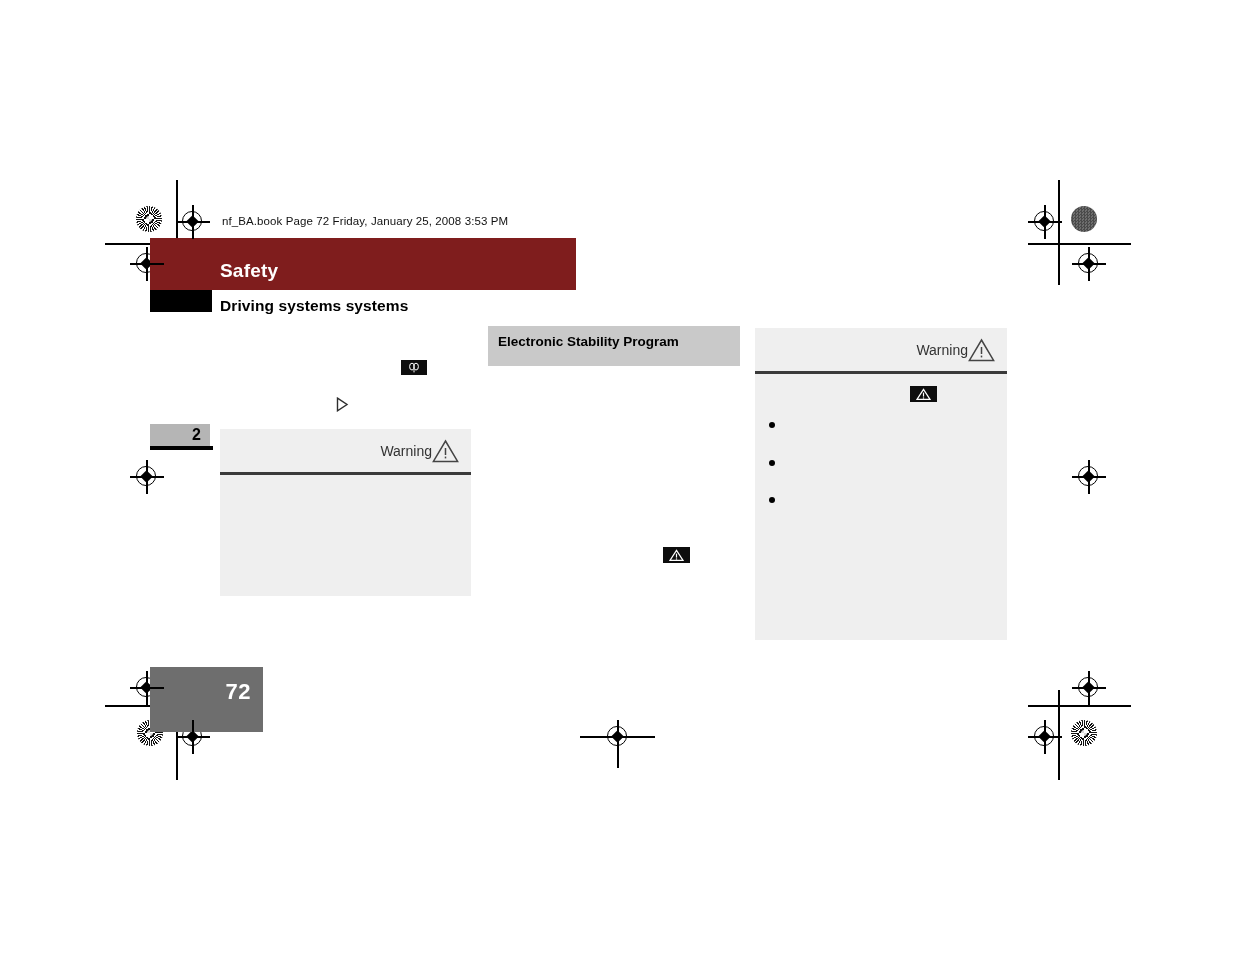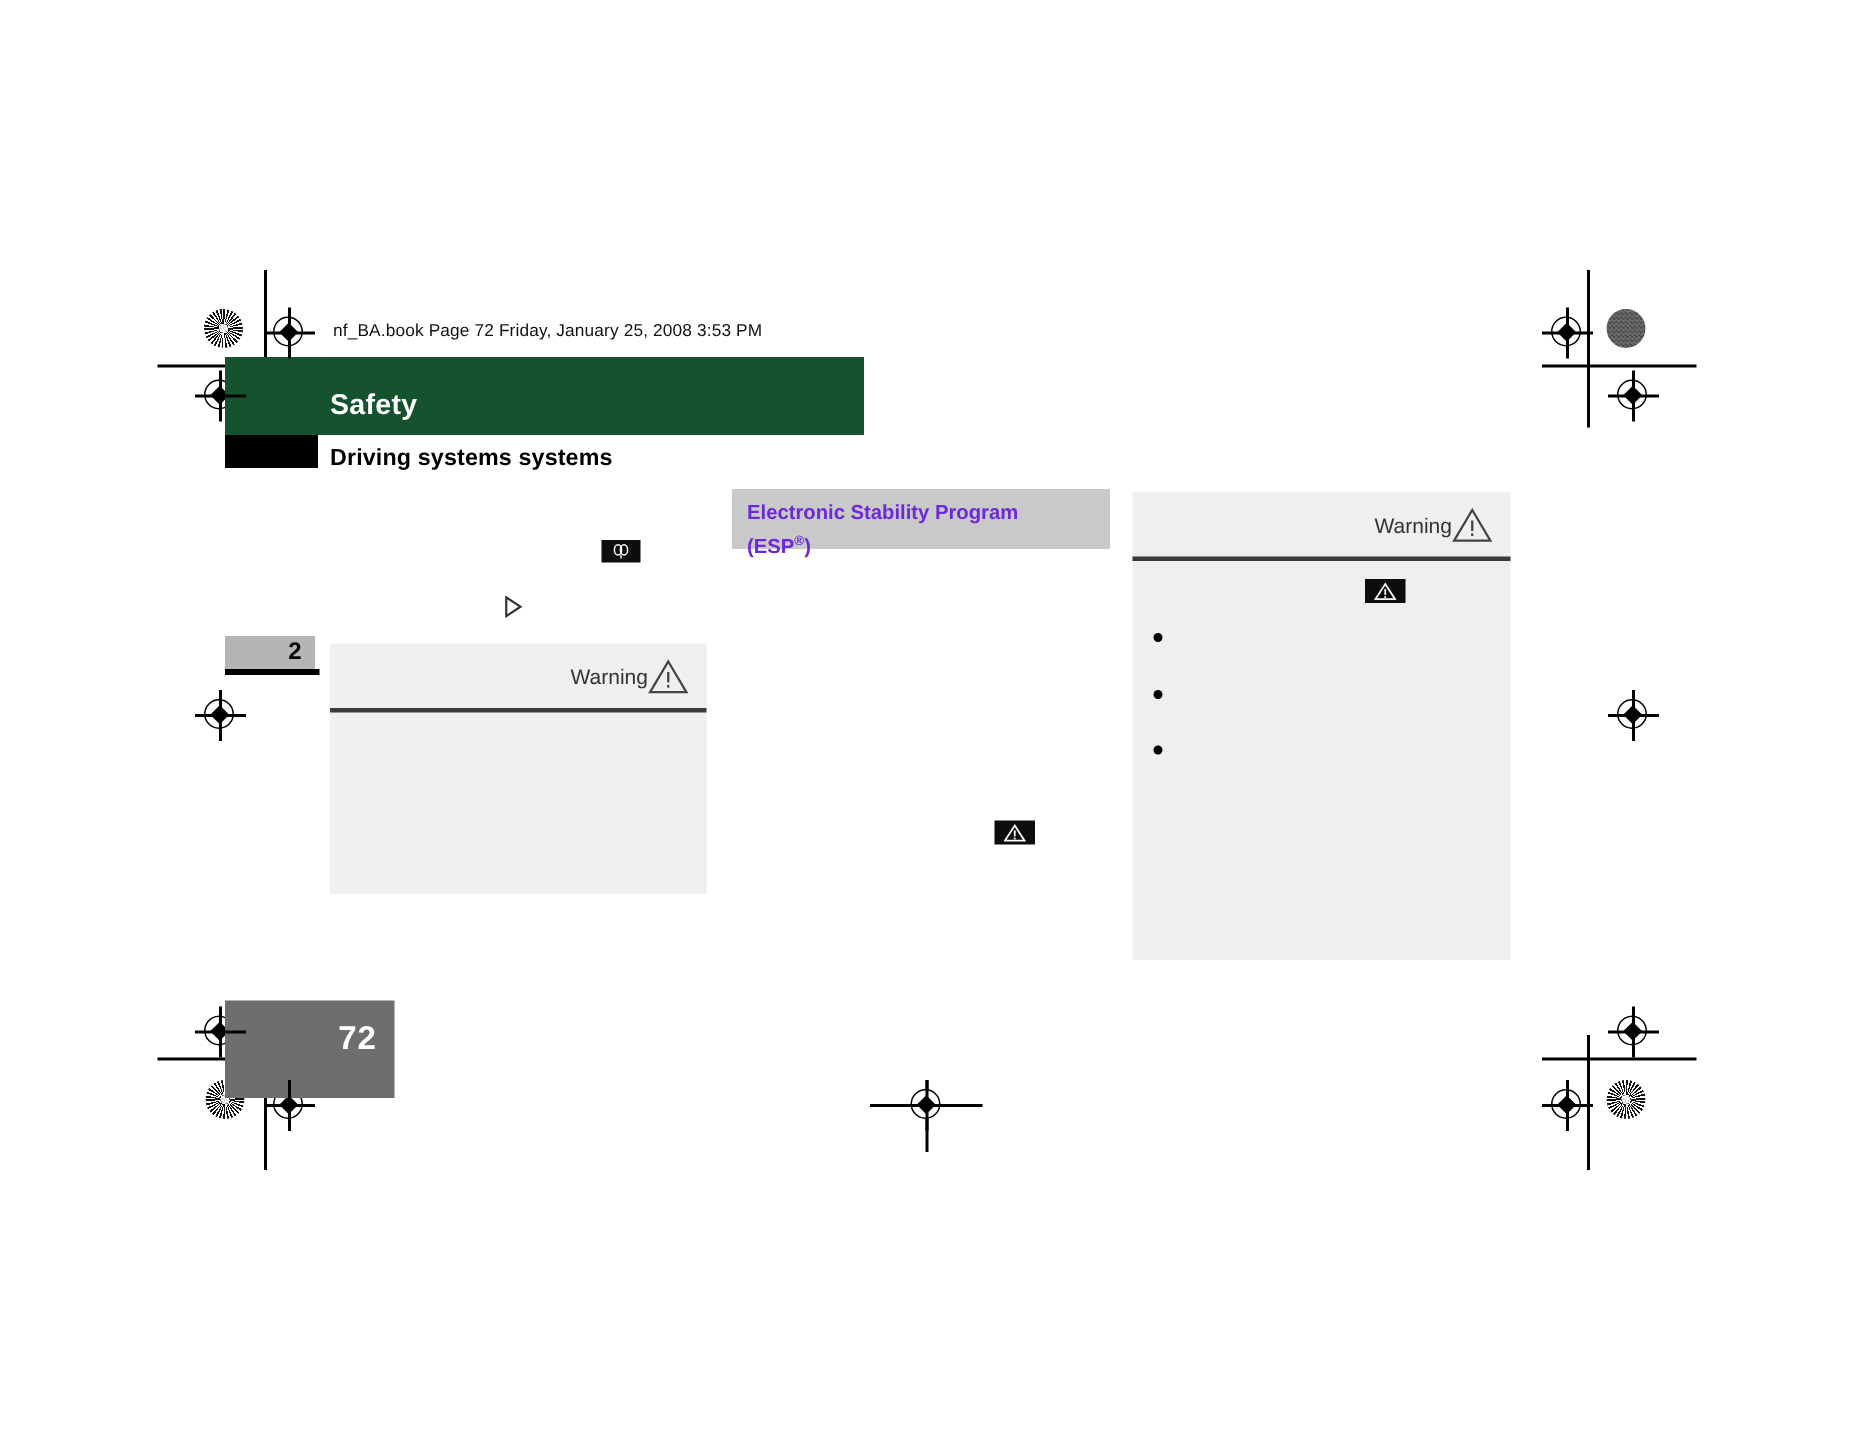--- a/index.html
+++ b/index.html
@@ -78,21 +78,21 @@
   
   .file-stamp {
     position: absolute;
     font-size: 11.5px;
     color: #111;
     white-space: nowrap;
     letter-spacing: .1px;
   }
   .chapter-band {
     position: absolute;
-    background: #14532d;
+    background: #7f1d1d;
   }
   .chapter-band .band-title {
     position: absolute;
     left: 70px;
     bottom: 8px;
     color: #ffffff;
     font-size: 19px;
     font-weight: bold;
     letter-spacing: .2px;
   }
@@ -147,21 +147,21 @@
   
   .section-head {
     position: absolute;
     background: #c9c9c9;
     box-sizing: border-box;
     padding: 7px 10px 8px 10px;
   }
   .section-head .sh-line {
     font-size: 13.5px;
     font-weight: bold;
-    color: #6d28d9;
+    color: #000000;
     line-height: 18px;
     white-space: nowrap;
   }
   .sup { font-size: 9px; vertical-align: super; }
 
   
   .warn-box {
     position: absolute;
     background: #efefef;
     box-sizing: border-box;
@@ -347,21 +347,20 @@
           <rect x="12.75" y="17.6" width="1.5" height="1.8" fill="#444"></rect>
         </svg>
       </span>
     </div>
     <div class="warn-rule"></div>
     <div class="warn-body" style="height:120px;"></div>
   </div>
 
   <div class="section-head" style="left:488px; top:326px; width:252px; height:40px;">
     <div class="sh-line">Electronic Stability Program</div>
-    <div class="sh-line"><span>(ESP</span><span class="sup">®</span><span>)</span></div>
   </div>
 
   <div class="badge" style="left:663px; top:547px; width:27px; height:16px;">
     <svg width="15" height="13" viewBox="0 0 15 13" aria-hidden="true">
       <path d="M7.5 1.4 L14 11.4 L1 11.4 Z" fill="none" stroke="#ffffff" stroke-width="1.2" stroke-linejoin="miter"></path>
       <rect x="6.9" y="4.6" width="1.2" height="4" fill="#ffffff"></rect>
       <rect x="6.9" y="9.4" width="1.2" height="1.2" fill="#ffffff"></rect>
     </svg>
   </div>
 

